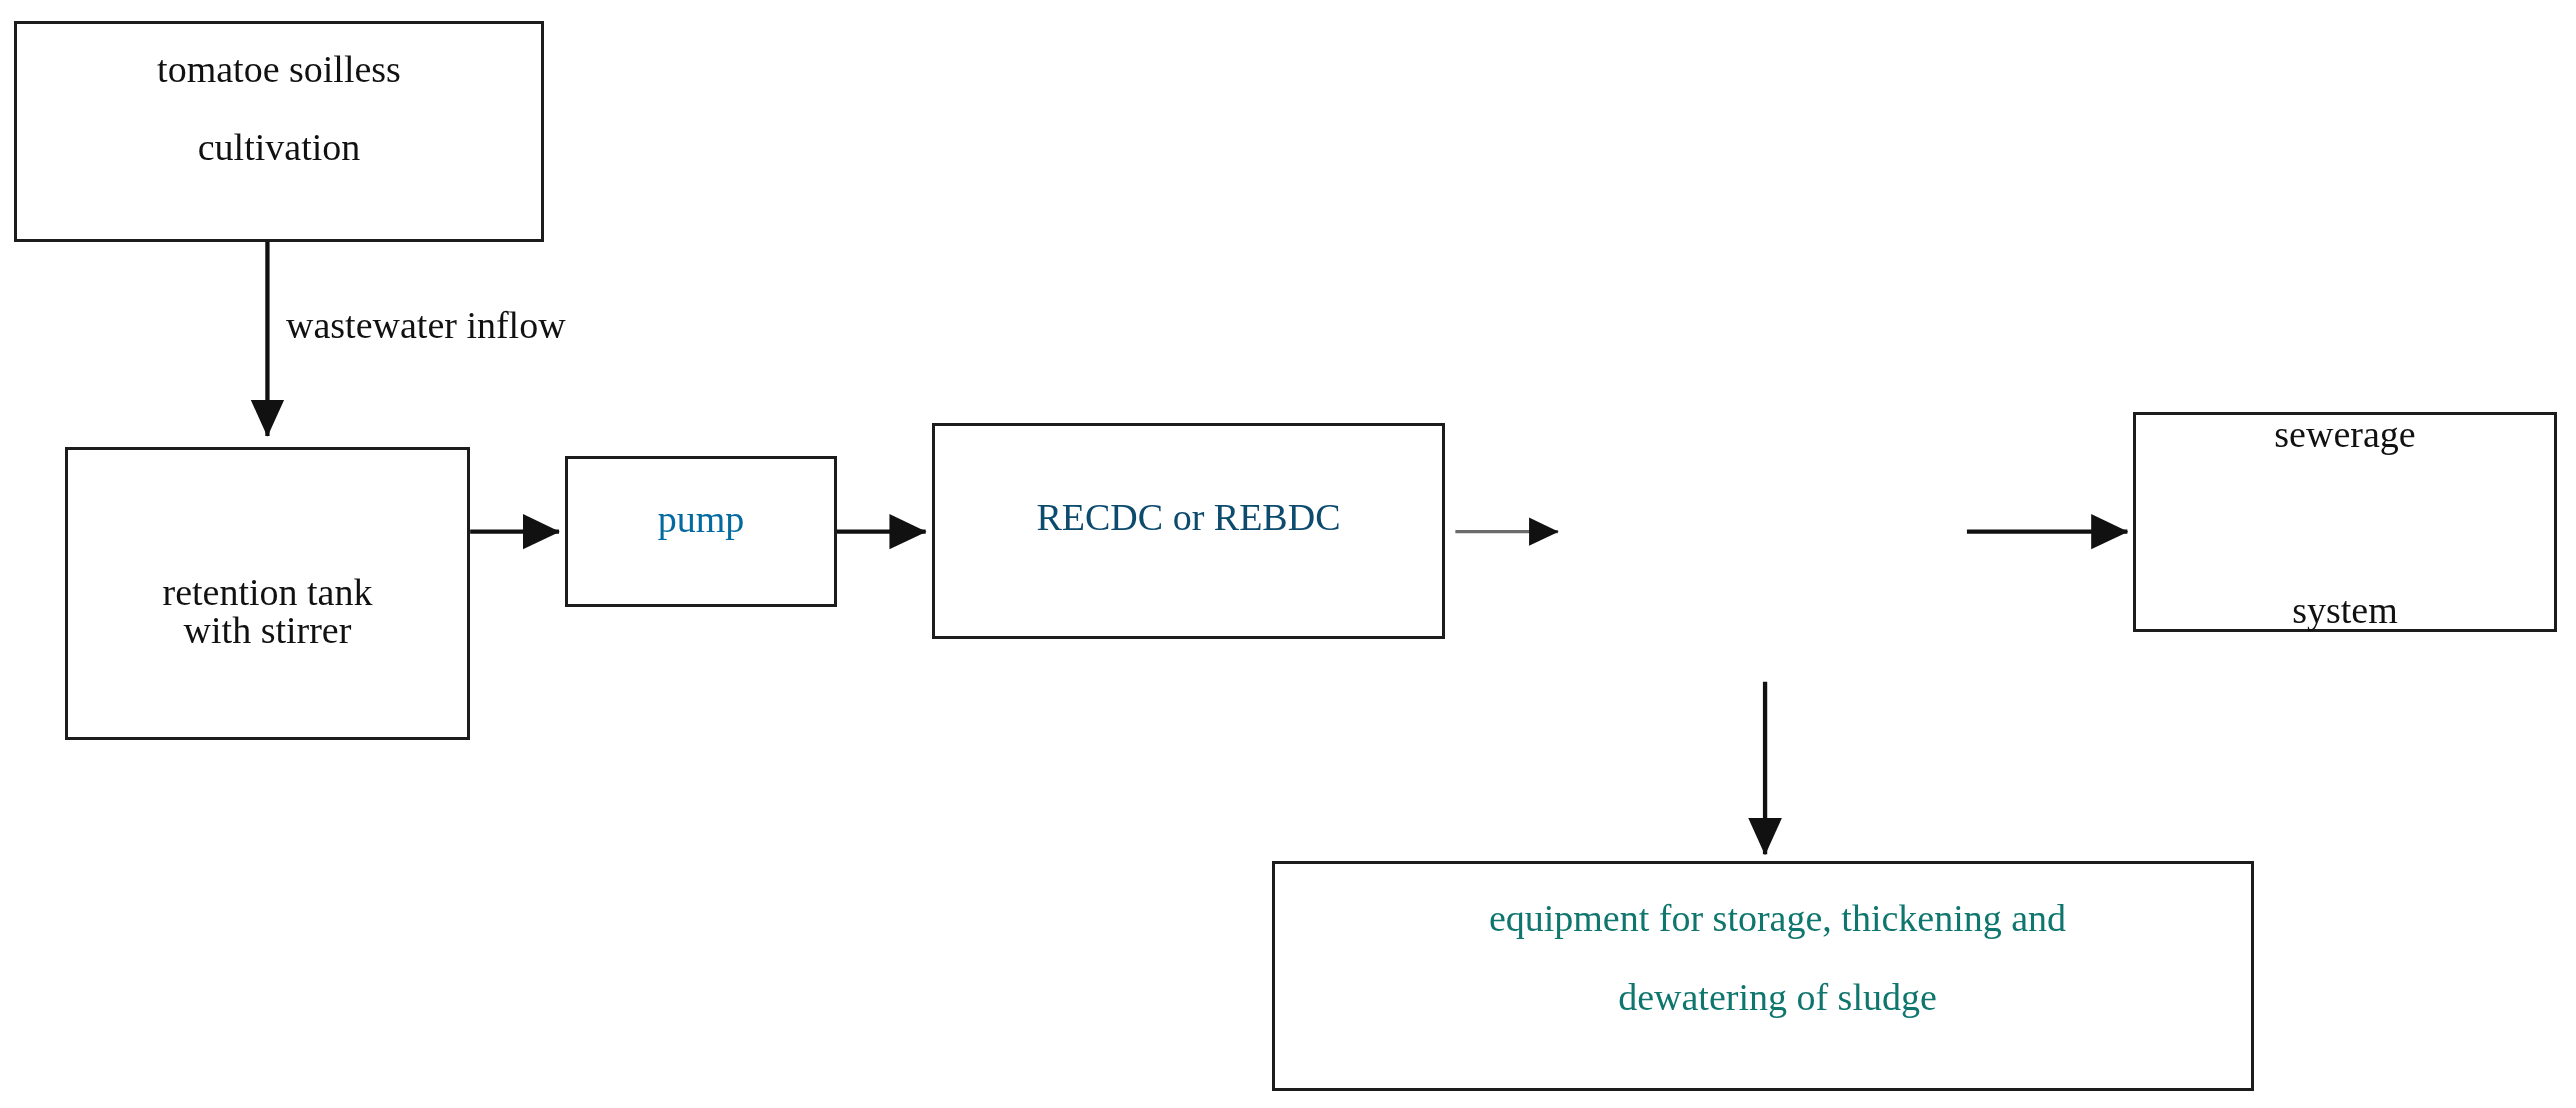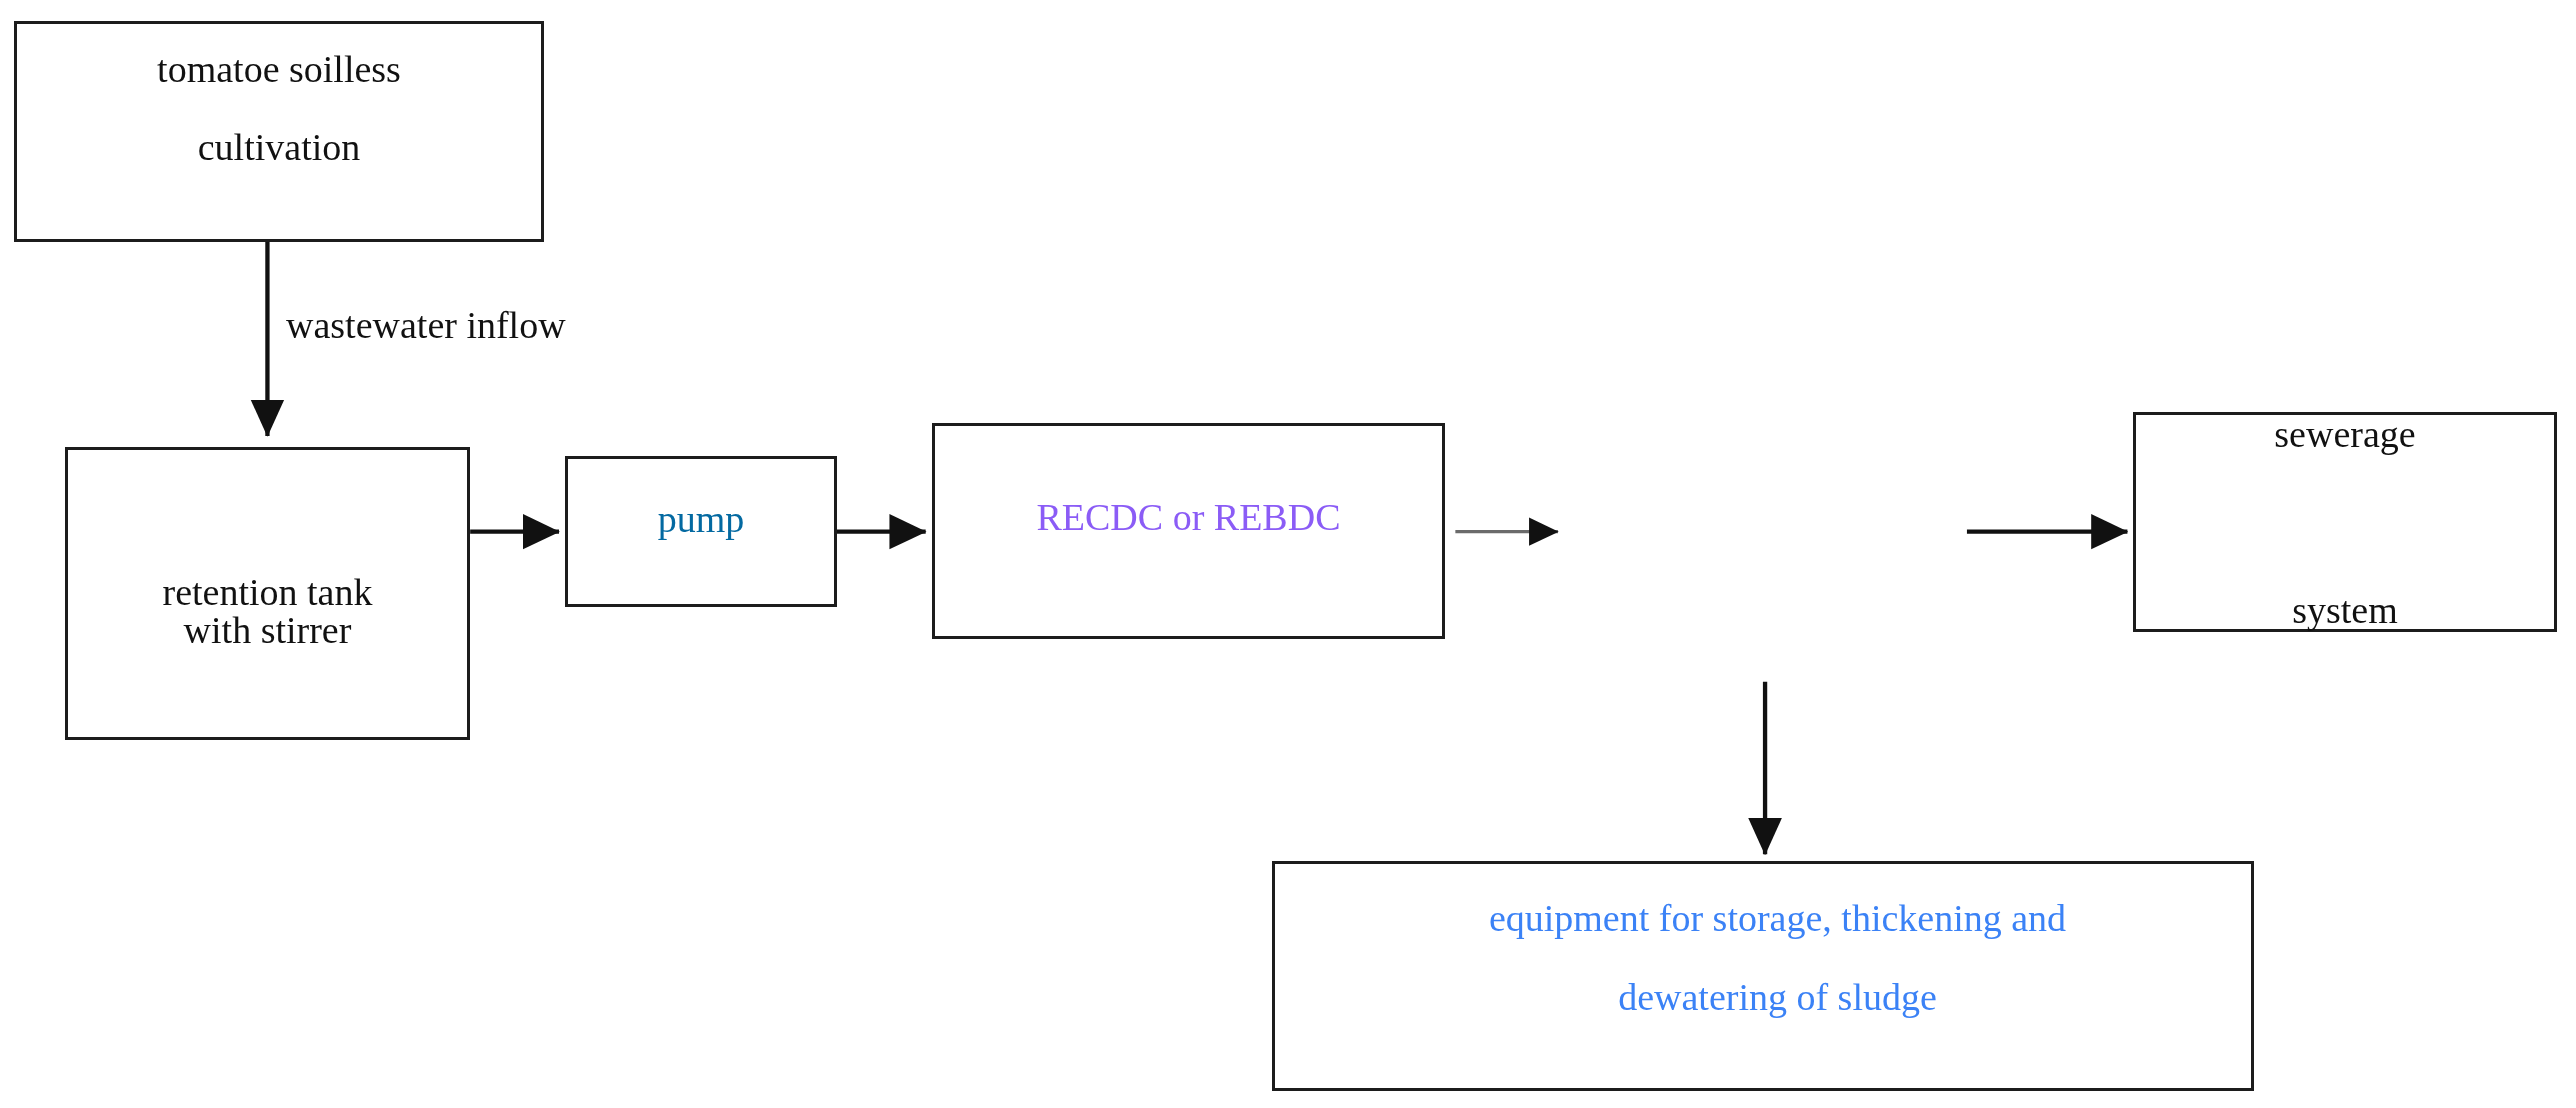--- a/index.html
+++ b/index.html
@@ -99,31 +99,31 @@
 
   <div class="node two-line" id="node-retention-tank" style="left: 65px; top: 447px; width: 405px; height: 293px; padding-top: 35px; justify-content: center; border-color: rgb(28, 28, 28); color: rgb(17, 17, 17);">
     <span class="line">retention tank</span>
     <span class="line" style="">with stirrer</span>
   </div>
 
   <div class="node" id="node-pump" style="left: 565px; top: 456px; width: 272px; height: 151px; padding-top: 41px; border-color: rgb(28, 28, 28); color: #0369a1;">
     <span class="line">pump</span>
   </div>
 
-  <div class="node" id="node-recdc-rebdc" style="left: 932px; top: 423px; width: 513px; height: 216px; padding-top: 72px; border-color: rgb(28, 28, 28); color: #8b5cf6;">
+  <div class="node" id="node-recdc-rebdc" style="left: 932px; top: 423px; width: 513px; height: 216px; padding-top: 72px; border-color: rgb(28, 28, 28); color: #0c4a6e;">
     <span class="line">RECDC or REBDC</span>
   </div>
 
 
   <div class="node two-line" id="node-sewerage-system" style="left: 2133px; top: 412px; width: 424px; height: 220px; justify-content: space-between; border-color: rgb(28, 28, 28); color: rgb(17, 17, 17);">
     <span class="line">sewerage</span>
     <span class="line" style="margin-top: 40px;">system</span>
   </div>
 
-  <div class="node two-line" id="node-sludge-equipment" style="left: 1272px; top: 861px; width: 982px; height: 230px; padding-top: 35px; justify-content: flex-start; border-color: rgb(28, 28, 28); color: #3b82f6; padding-left: 29px;">
+  <div class="node two-line" id="node-sludge-equipment" style="left: 1272px; top: 861px; width: 982px; height: 230px; padding-top: 35px; justify-content: flex-start; border-color: rgb(28, 28, 28); color: #0f766e; padding-left: 29px;">
     <span class="line">equipment for storage, thickening and</span>
     <span class="line" style="margin-top: 41px;">dewatering of sludge</span>
   </div>
 
   <div class="edge-label" id="edge-label-0" style="left: 286px; top: 306px;">wastewater inflow</div>
 
 </div>
 
 
 </body></html>

